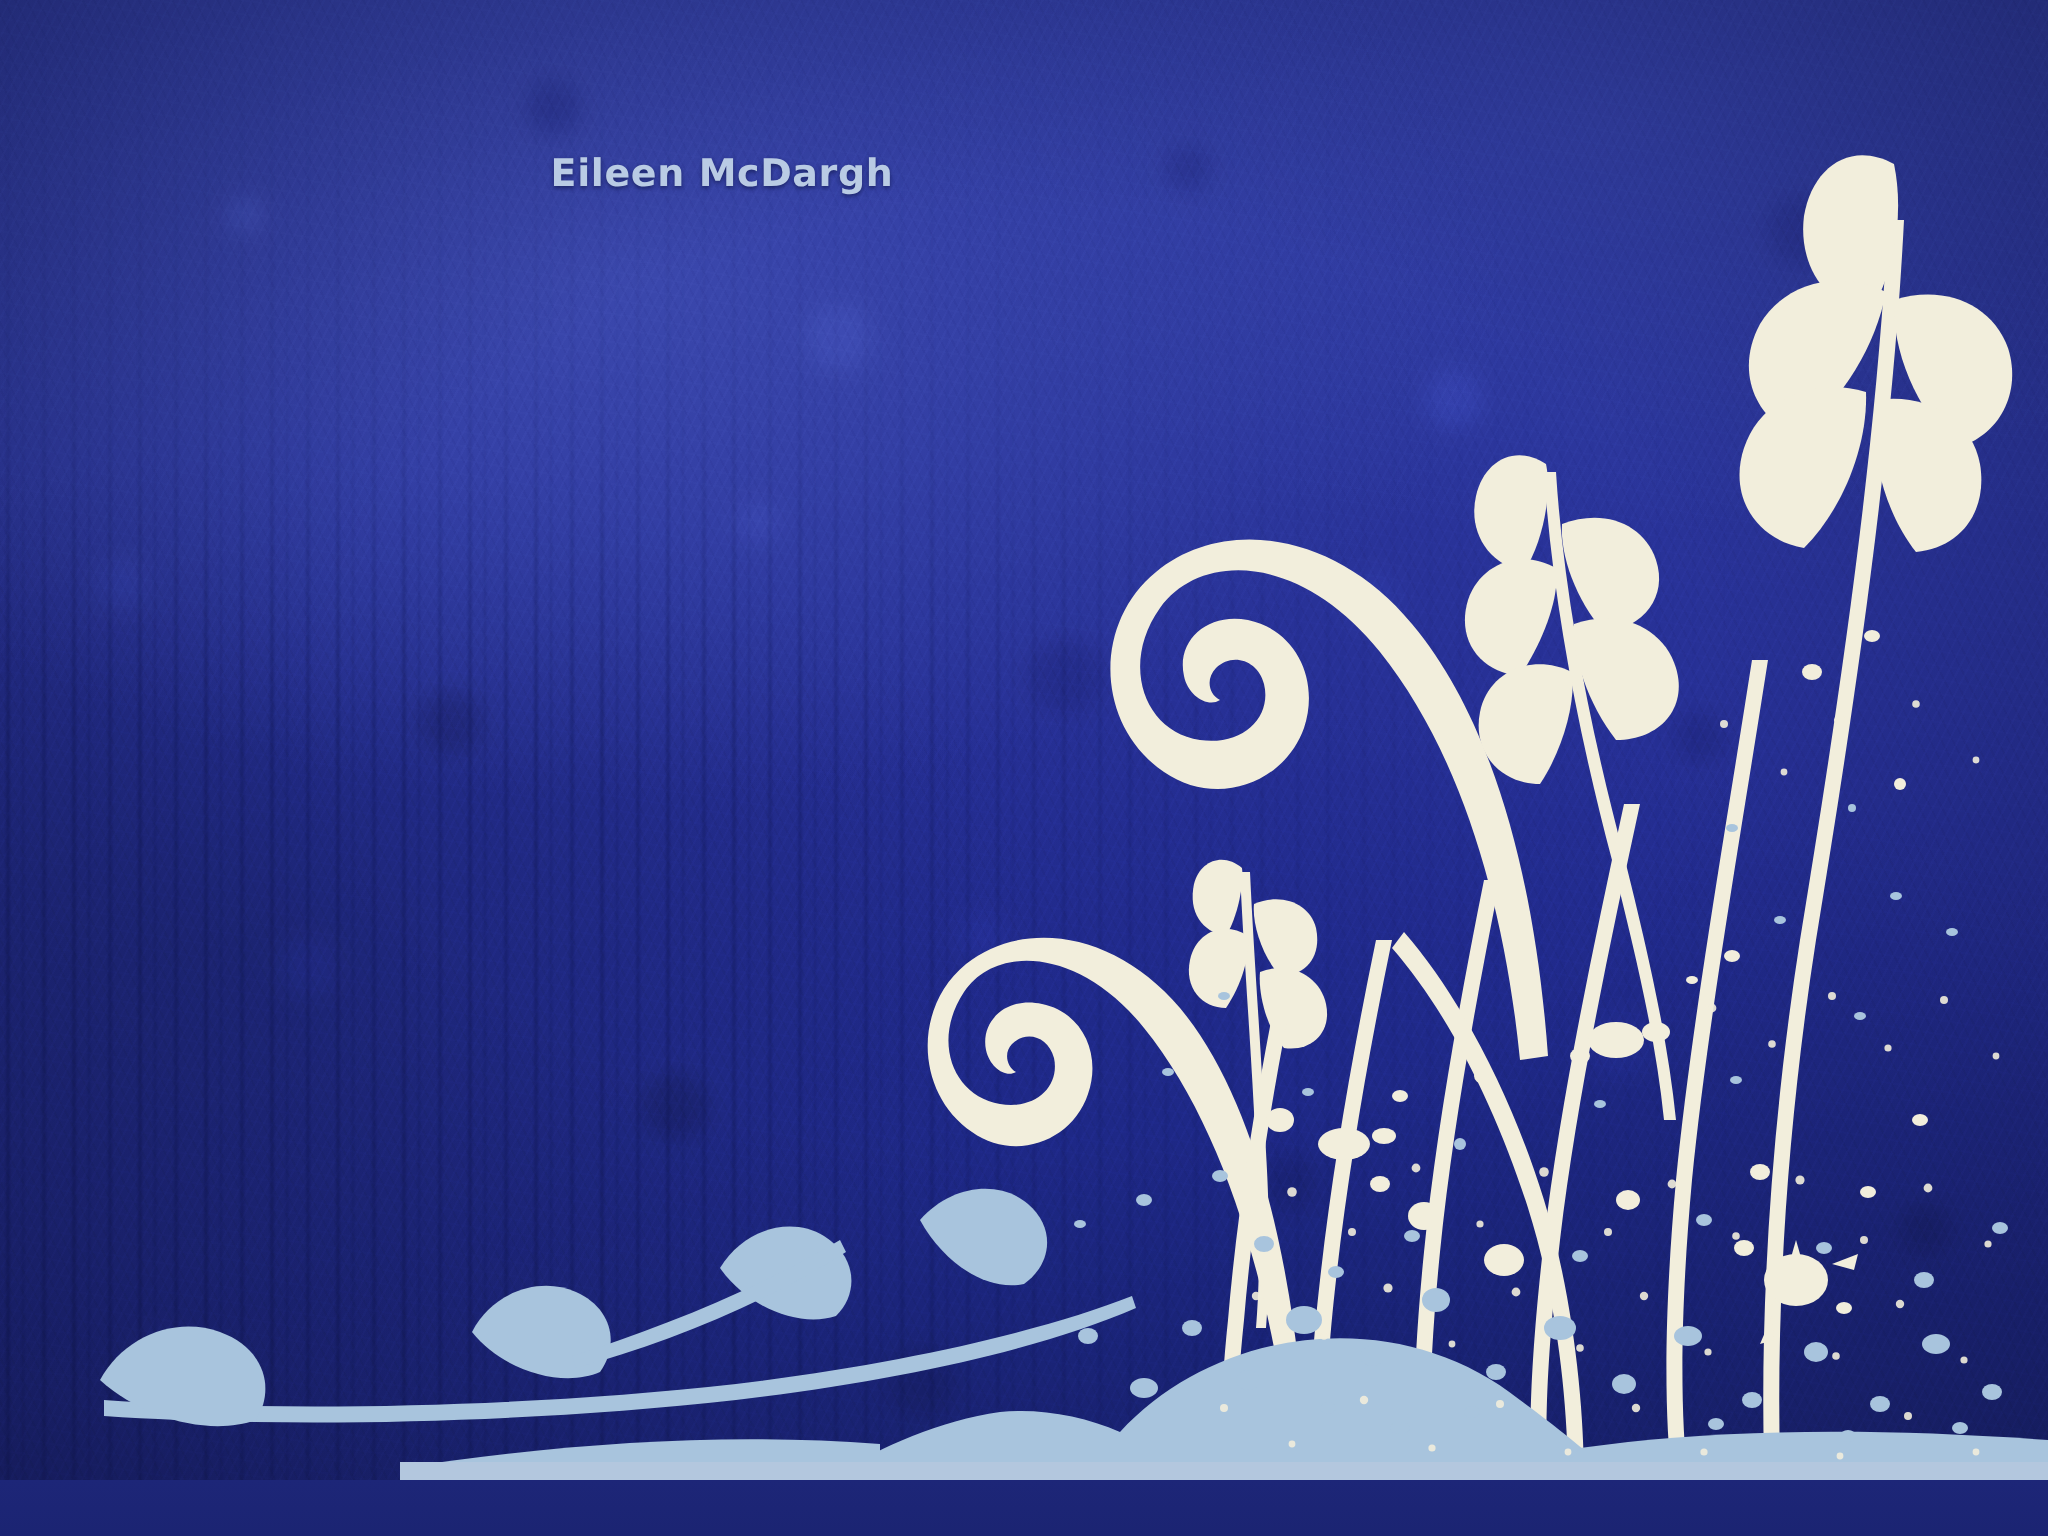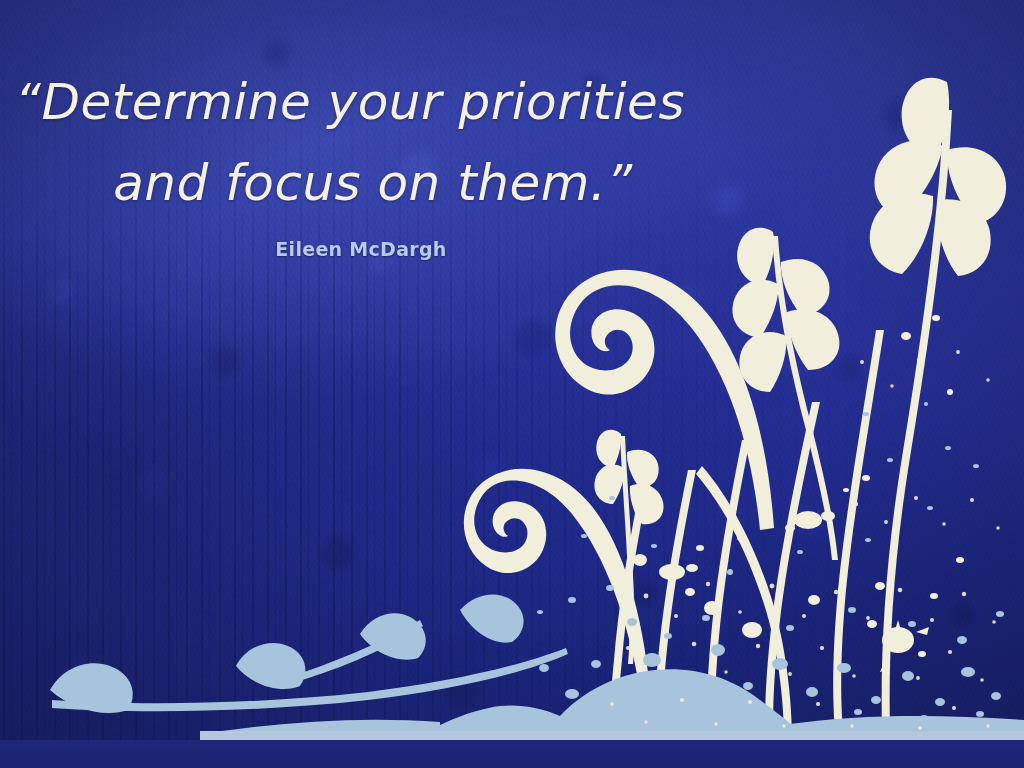--- a/index.html
+++ b/index.html
@@ -399,23 +399,19 @@
         <circle cx="998" cy="528" r="1.7"></circle>
         <circle cx="862" cy="362" r="2"></circle>
         <circle cx="892" cy="386" r="1.7"></circle>
         <circle cx="958" cy="352" r="1.9"></circle>
         <circle cx="988" cy="380" r="1.7"></circle>
       </g>
     </svg>
   </div>
 
   <div id="quote-block">
-    <p id="quote-text">
-      <span class="ql-line line-1">“Determine your priorities</span>
-      <span class="ql-line line-2">and focus on them.”</span>
-    </p>
     <div id="quote-author">Eileen McDargh</div>
   </div>
 
   <div id="bottom-band"></div>
   <div id="bottom-rule"></div>
 
 </div>
 
 </body></html>

